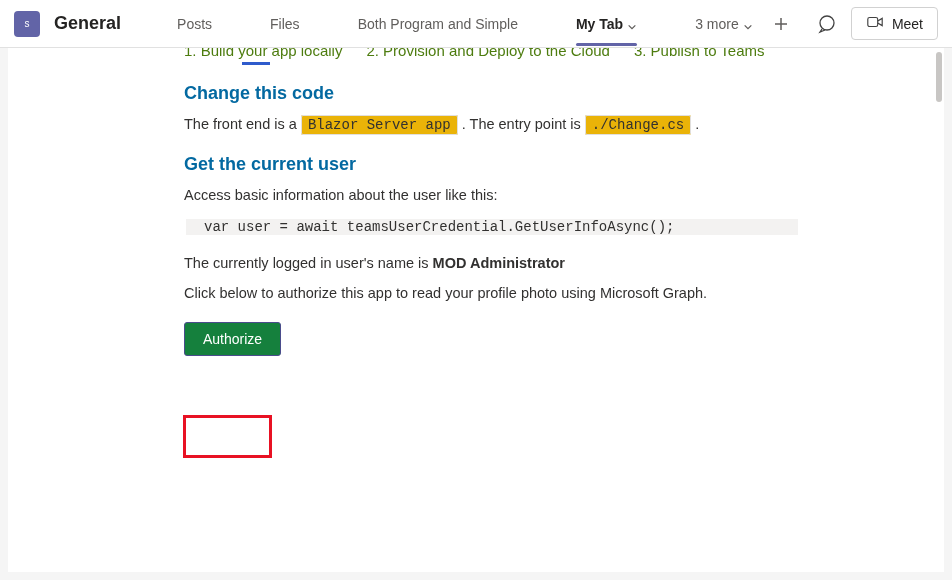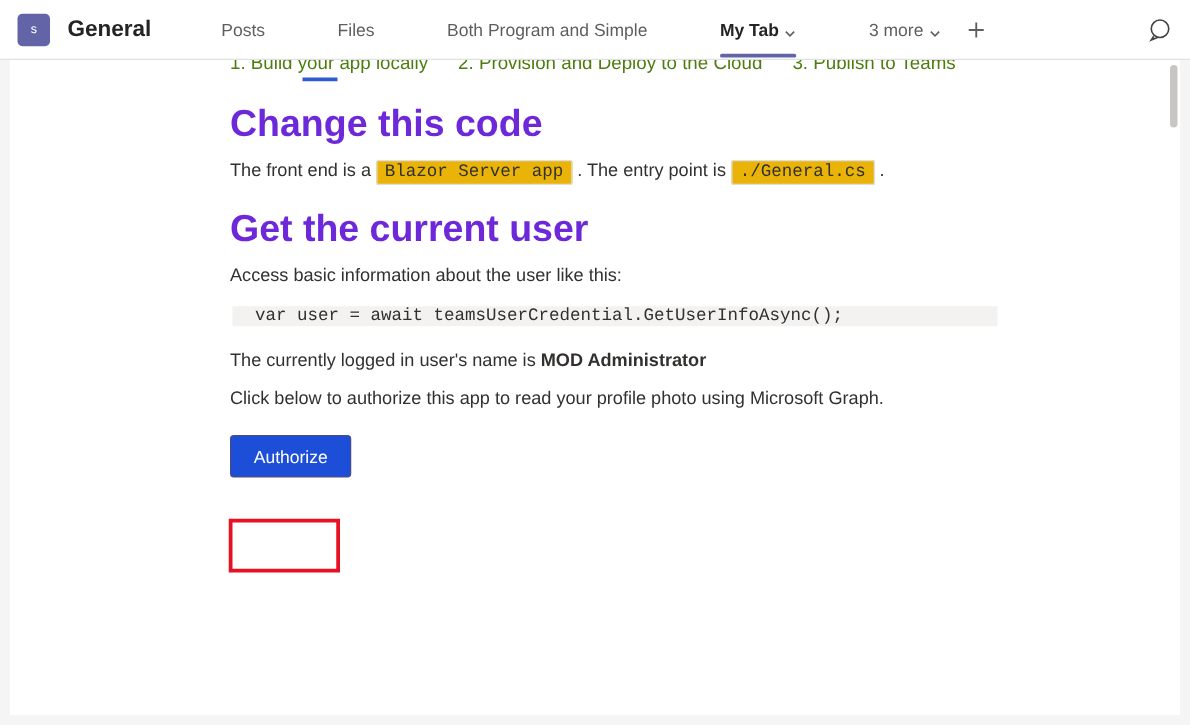--- a/index.html
+++ b/index.html
@@ -140,23 +140,23 @@
     .step.underline-2::after {
       content: "";
       position: absolute;
       left: 37px;
       width: 42px;
       top: -3px;
       height: 3px;
       background: #2f5bcc;
     }
     h2 {
-      font-size: 30px;
+      font-size: 18px;
       font-weight: 700;
-      color: #6d28d9;
+      color: #0369a1;
       margin-bottom: 10px;
       margin-top: 18px;
     }
     p {
       font-size: 14.5px;
       color: #323130;
       line-height: 1.5;
       margin-bottom: 8px;
     }
     code.inline {
@@ -170,21 +170,21 @@
     .code-block {
       background: #f3f2f1;
       padding: 0 18px;
       font-family: Consolas, "Courier New", monospace;
       font-size: 14px;
       margin: 12px 0 18px 2px;
       color: #323130;
     }
     strong { font-weight: 700; }
     .authorize-btn {
-      background: #1d4ed8;
+      background: #15803d;
       color: #fff;
       border: 1px solid #4a4c8c;
       padding: 8px 18px;
       font-size: 14px;
       border-radius: 3px;
       cursor: pointer;
       margin-top: 10px;
     }
     .highlight-box {
       position: absolute;
@@ -237,39 +237,48 @@
         </svg>
     </div>
   </div>
   <div class="right-actions">
     <div class="chat-icon">
       <svg viewBox="0 0 20 20" width="20" height="20">
           <circle cx="10" cy="9" r="7" fill="none" stroke="#424242" stroke-width="1.3"></circle>
           <path d="M5 15 L3 18 L8 16" fill="none" stroke="#424242" stroke-width="1.3"></path>
         </svg>
     </div>
+    <div class="meet-btn">
+      <span>
+        <svg viewBox="0 0 20 20">
+            <rect x="2" y="5" width="11" height="10" rx="2" fill="none" stroke="#424242" stroke-width="1.3"></rect>
+            <path d="M13 9 L18 6 V14 L13 11" fill="none" stroke="#424242" stroke-width="1.3"></path>
+          </svg>
+      </span>
+      <span>Meet</span>
+    </div>
   </div>
 </div>
 
 <div class="content-wrap">
   <div class="scrollbar"></div>
   <div class="content">
 
     <div class="steps">
       <div class="step underline-1">1. Build your app locally</div>
       <div class="step underline-2">2. Provision and Deploy to the Cloud</div>
       <div class="step">3. Publish to Teams</div>
     </div>
 
     <h2>Change this code</h2>
     <p>
       <span>The front end is a </span>
       <code class="inline">Blazor Server app</code>
       <span> . The entry point is </span>
-      <code class="inline">./General.cs</code>
+      <code class="inline">./Change.cs</code>
       <span> .</span>
     </p>
 
     <h2>Get the current user</h2>
     <p>Access basic information about the user like this:</p>
     <div class="code-block">var user = await teamsUserCredential.GetUserInfoAsync();</div>
     <p>
       <span>The currently logged in user's name is </span><strong>MOD Administrator</strong>
     </p>
 

